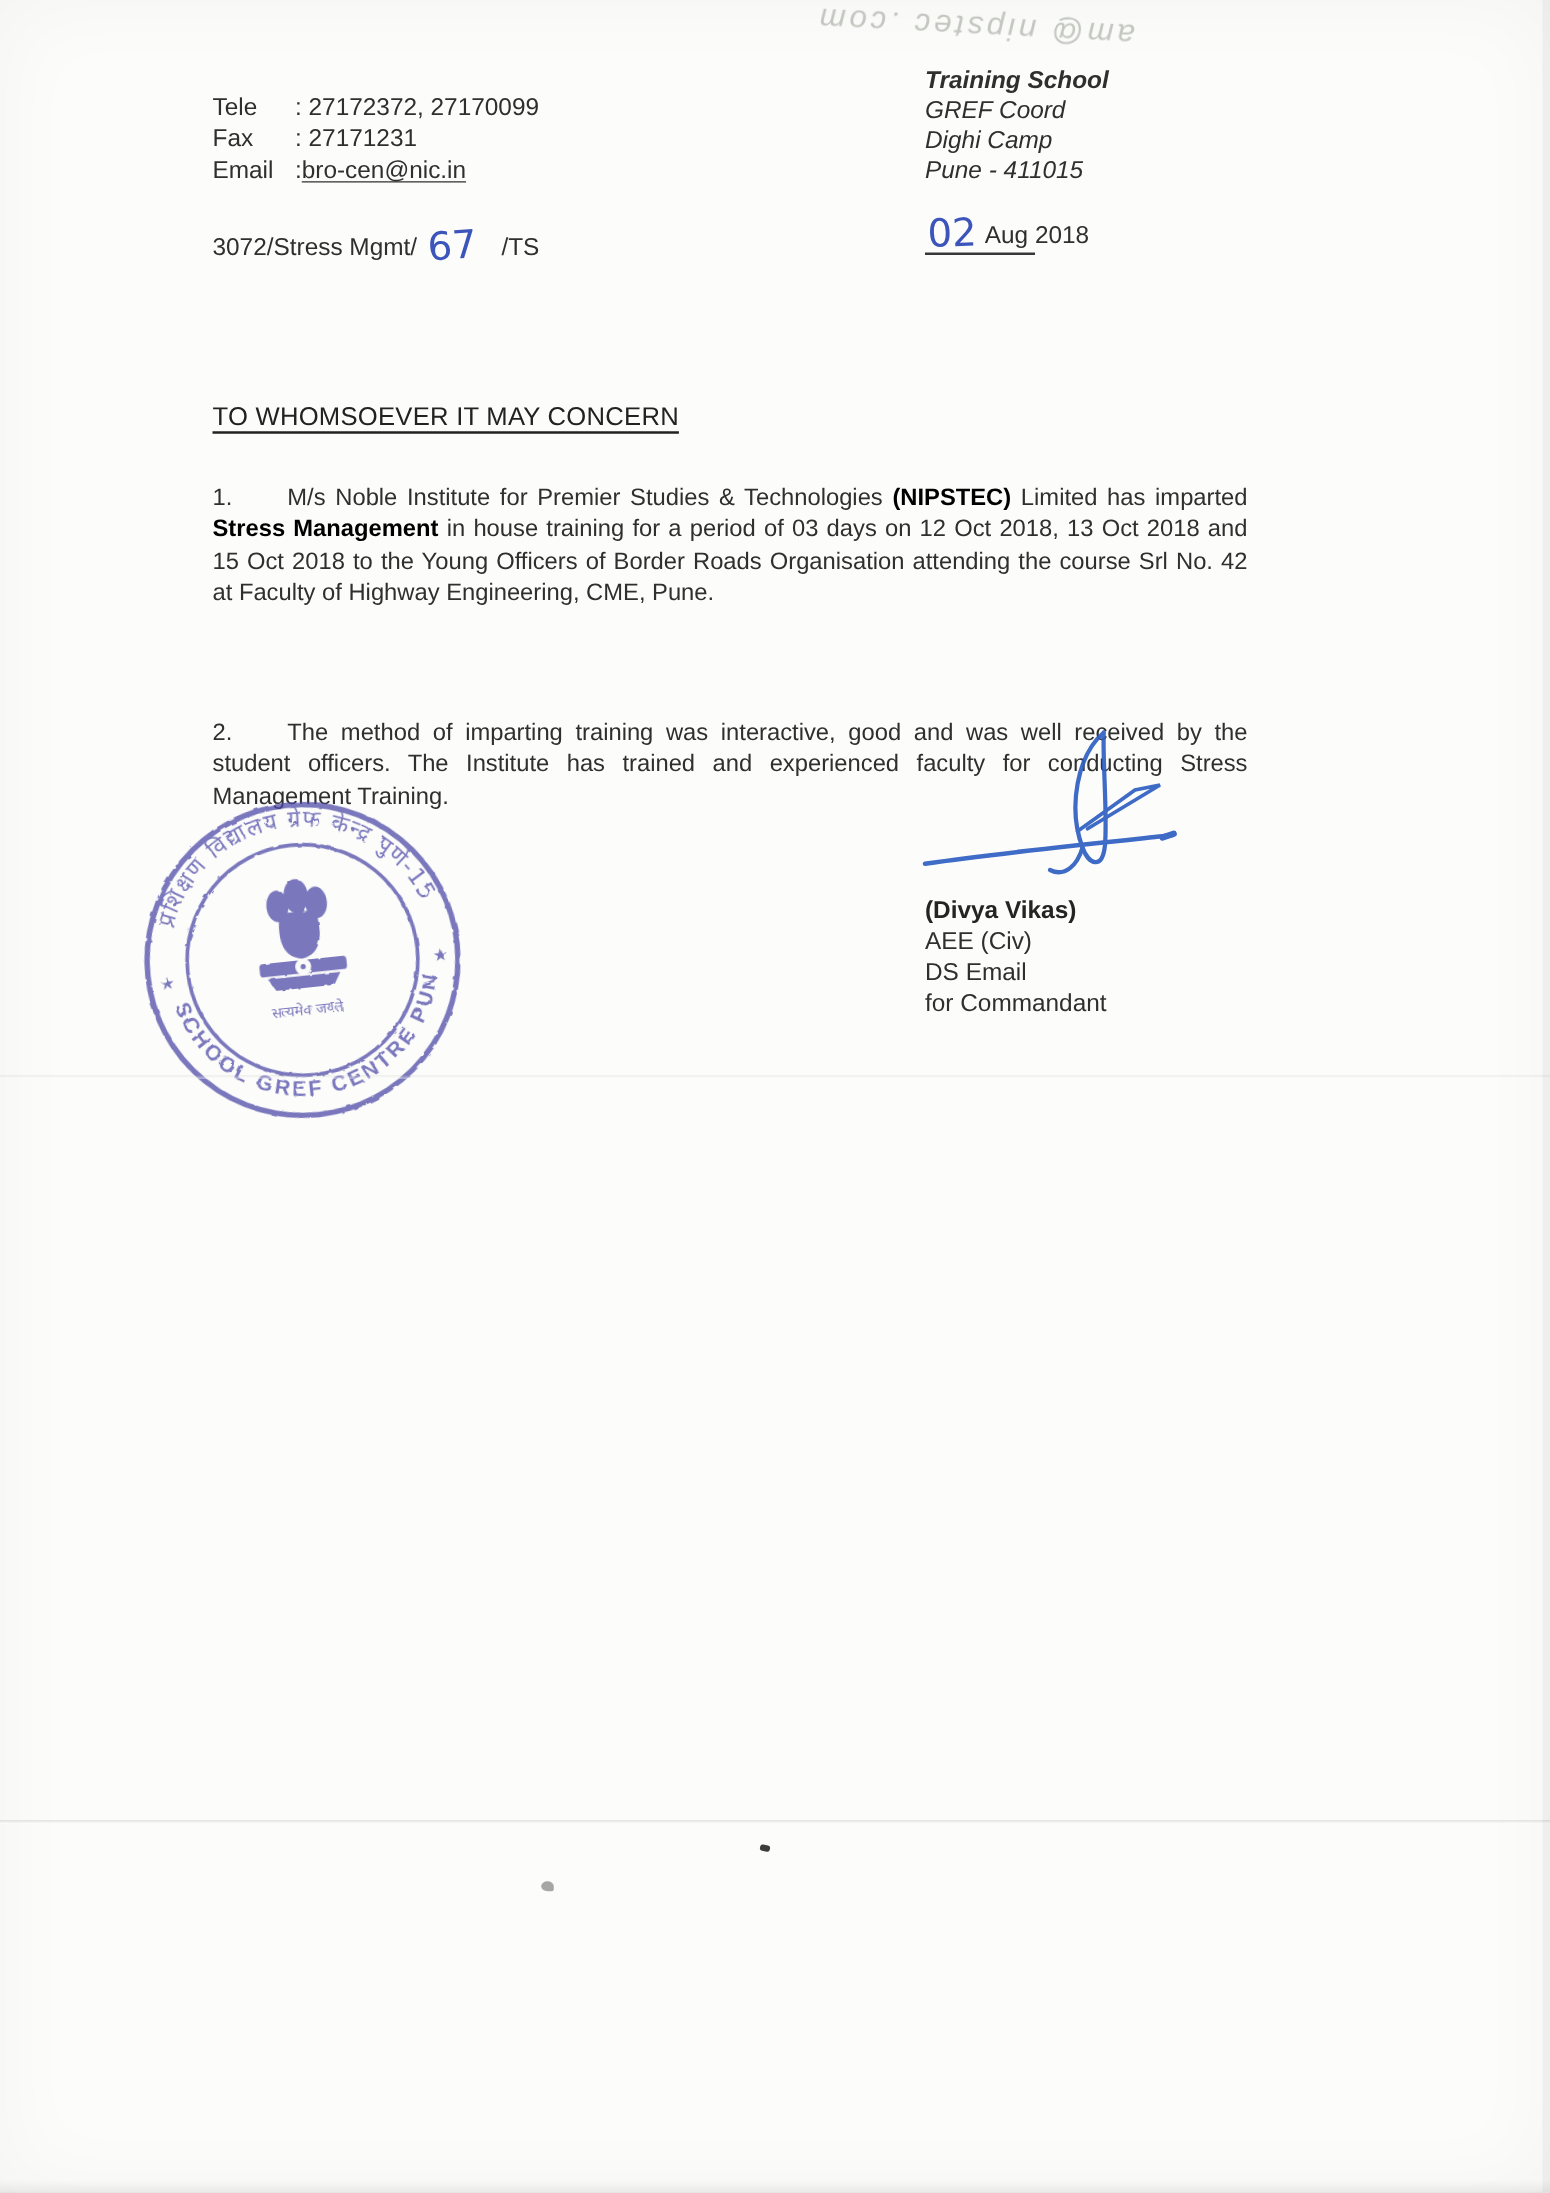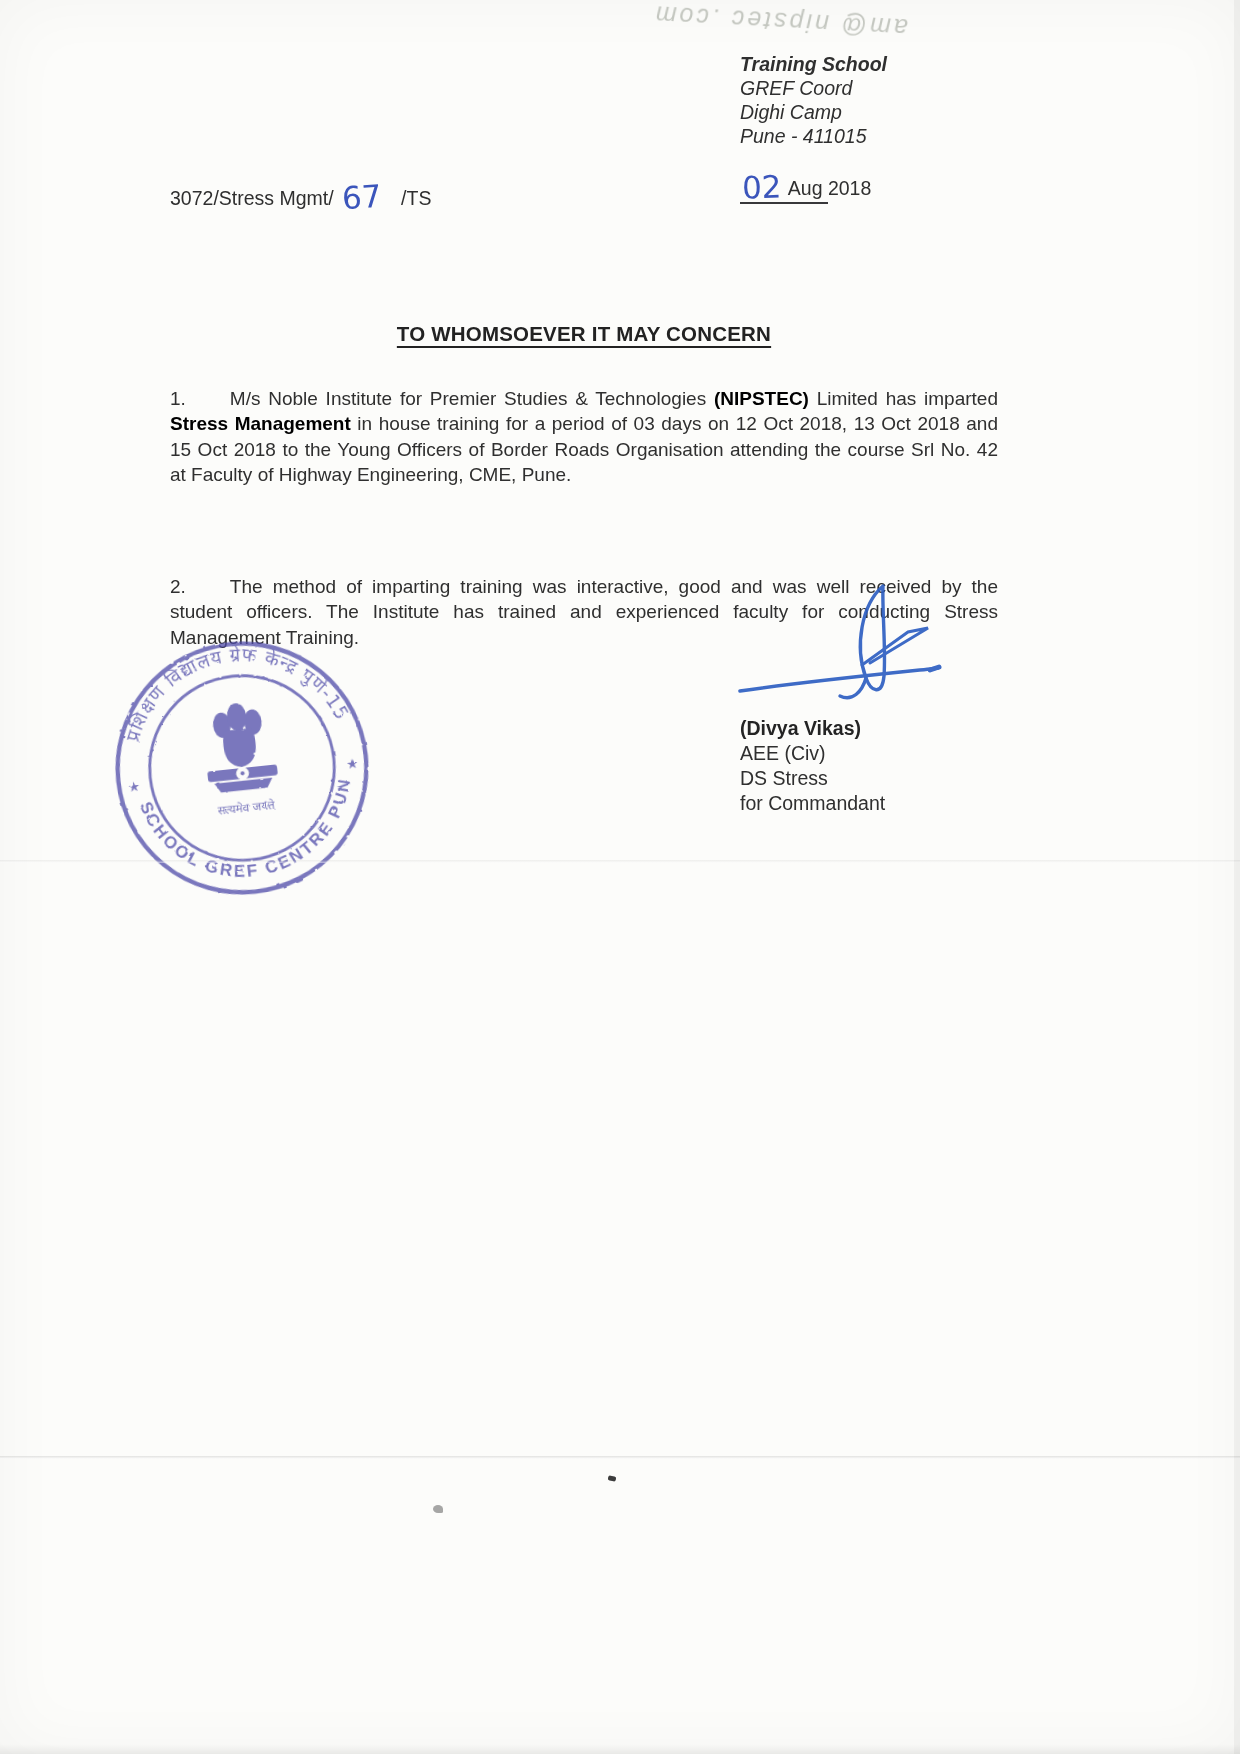--- a/index.html
+++ b/index.html
@@ -31,41 +31,56 @@
   .ref-line{position:absolute;left:170px;top:176px;font-size:19.5px;}
   .hand-ink{color:#3b55bb;font-family:"DejaVu Sans",sans-serif;}
   .ref-hand{display:inline-block;font-size:31px;transform:rotate(-4deg);position:relative;top:3px;margin:0 10px 0 8px;}
   .ref-suffix{margin-left:10px;}
   .address-block{position:absolute;left:740px;top:52px;font-size:19.5px;line-height:24px;font-style:italic;}
   .address-org{font-weight:bold;}
   .date-line{position:absolute;left:742px;top:166px;font-size:19.5px;}
   .date-hand{display:inline-block;font-size:31px;transform:rotate(-2deg);position:relative;top:3px;margin-right:2px;}
   .date-underline{position:absolute;left:-2px;top:36px;width:88px;border-bottom:2.5px solid #38383a;}
   
-  .title{position:absolute;left:170px;top:322px;width:828px;text-align:center;font-size:20.5px;font-weight:bold;letter-spacing:0.2px;color:#222;}
+  .title{position:absolute;left:170px;top:322px;width:828px;text-align:left;font-size:20.5px;font-weight:normal;letter-spacing:0.2px;color:#222;}
   .title-inner{text-decoration:underline;text-underline-offset:5px;text-decoration-thickness:2px;}
   .para{position:absolute;left:170px;width:828px;font-size:19px;line-height:25.4px;text-align:justify;}
   .para-1{top:386px;}
   .para-2{top:574px;}
   .ptab{display:inline-block;width:44px;}
   .bold{font-weight:bold;color:#000000;}
   
   .sig-svg{position:absolute;left:712px;top:570px;}
   .sig-block{position:absolute;left:740px;top:688px;font-size:19.5px;line-height:25px;}
   .sig-name{font-weight:bold;color:#242424;margin-top:28px;}
   
   .stamp{position:absolute;left:106px;top:632px;width:272px;height:272px;transform:rotate(-6deg);opacity:0.9;}
 </style>
 </head>
 <body>
 
 <div class="page">
 
   <div class="pencil-note">am@ nipstec .com</div>
 
+  <div class="contact-block">
+    <div class="contact-row">
+      <span class="contact-label">Tele</span>
+      <span>: 27172372, 27170099</span>
+    </div>
+    <div class="contact-row">
+      <span class="contact-label">Fax</span>
+      <span>: 27171231</span>
+    </div>
+    <div class="contact-row">
+      <span class="contact-label">Email</span>
+      <span>: </span>
+      <span class="email-value">bro-cen@nic.in</span>
+    </div>
+  </div>
 
   <div class="ref-line">
     <span>3072/Stress Mgmt/</span><span class="hand-ink ref-hand">67</span><span class="ref-suffix">/TS</span>
   </div>
 
   <div class="address-block">
     <div class="address-org">Training School</div>
     <div>GREF Coord</div>
     <div>Dighi Camp</div>
     <div>Pune - 411015</div>
@@ -95,21 +110,21 @@
       <path d="M154,108 C150,122 140,132 128,126"></path>
       <path d="M150,95 L196,62 L216,58 L158,93" stroke-width="3"></path>
       <path d="M28,121 C90,112 170,104 218,99 L226,98" stroke-width="3.6"></path>
       <path d="M218,100 L227,97" stroke-width="5"></path>
     </g>
   </svg>
 
   <div class="sig-block">
     <div class="sig-name">(Divya Vikas)</div>
     <div>AEE (Civ)</div>
-    <div>DS Stress</div>
+    <div>DS Email</div>
     <div>for Commandant</div>
   </div>
 
   <svg class="stamp" viewBox="0 0 280 280">
     <defs>
       <filter id="inkrough" x="-10%" y="-10%" width="120%" height="120%">
         <feTurbulence type="fractalNoise" baseFrequency="0.12" numOctaves="2" result="n"></feTurbulence>
         <feDisplacementMap in="SourceGraphic" in2="n" scale="2.4"></feDisplacementMap>
       </filter>
       <path id="arcTop" d="M 36.6,102.4 A 110,110 0 0 1 243.4,102.4" fill="none"></path>

